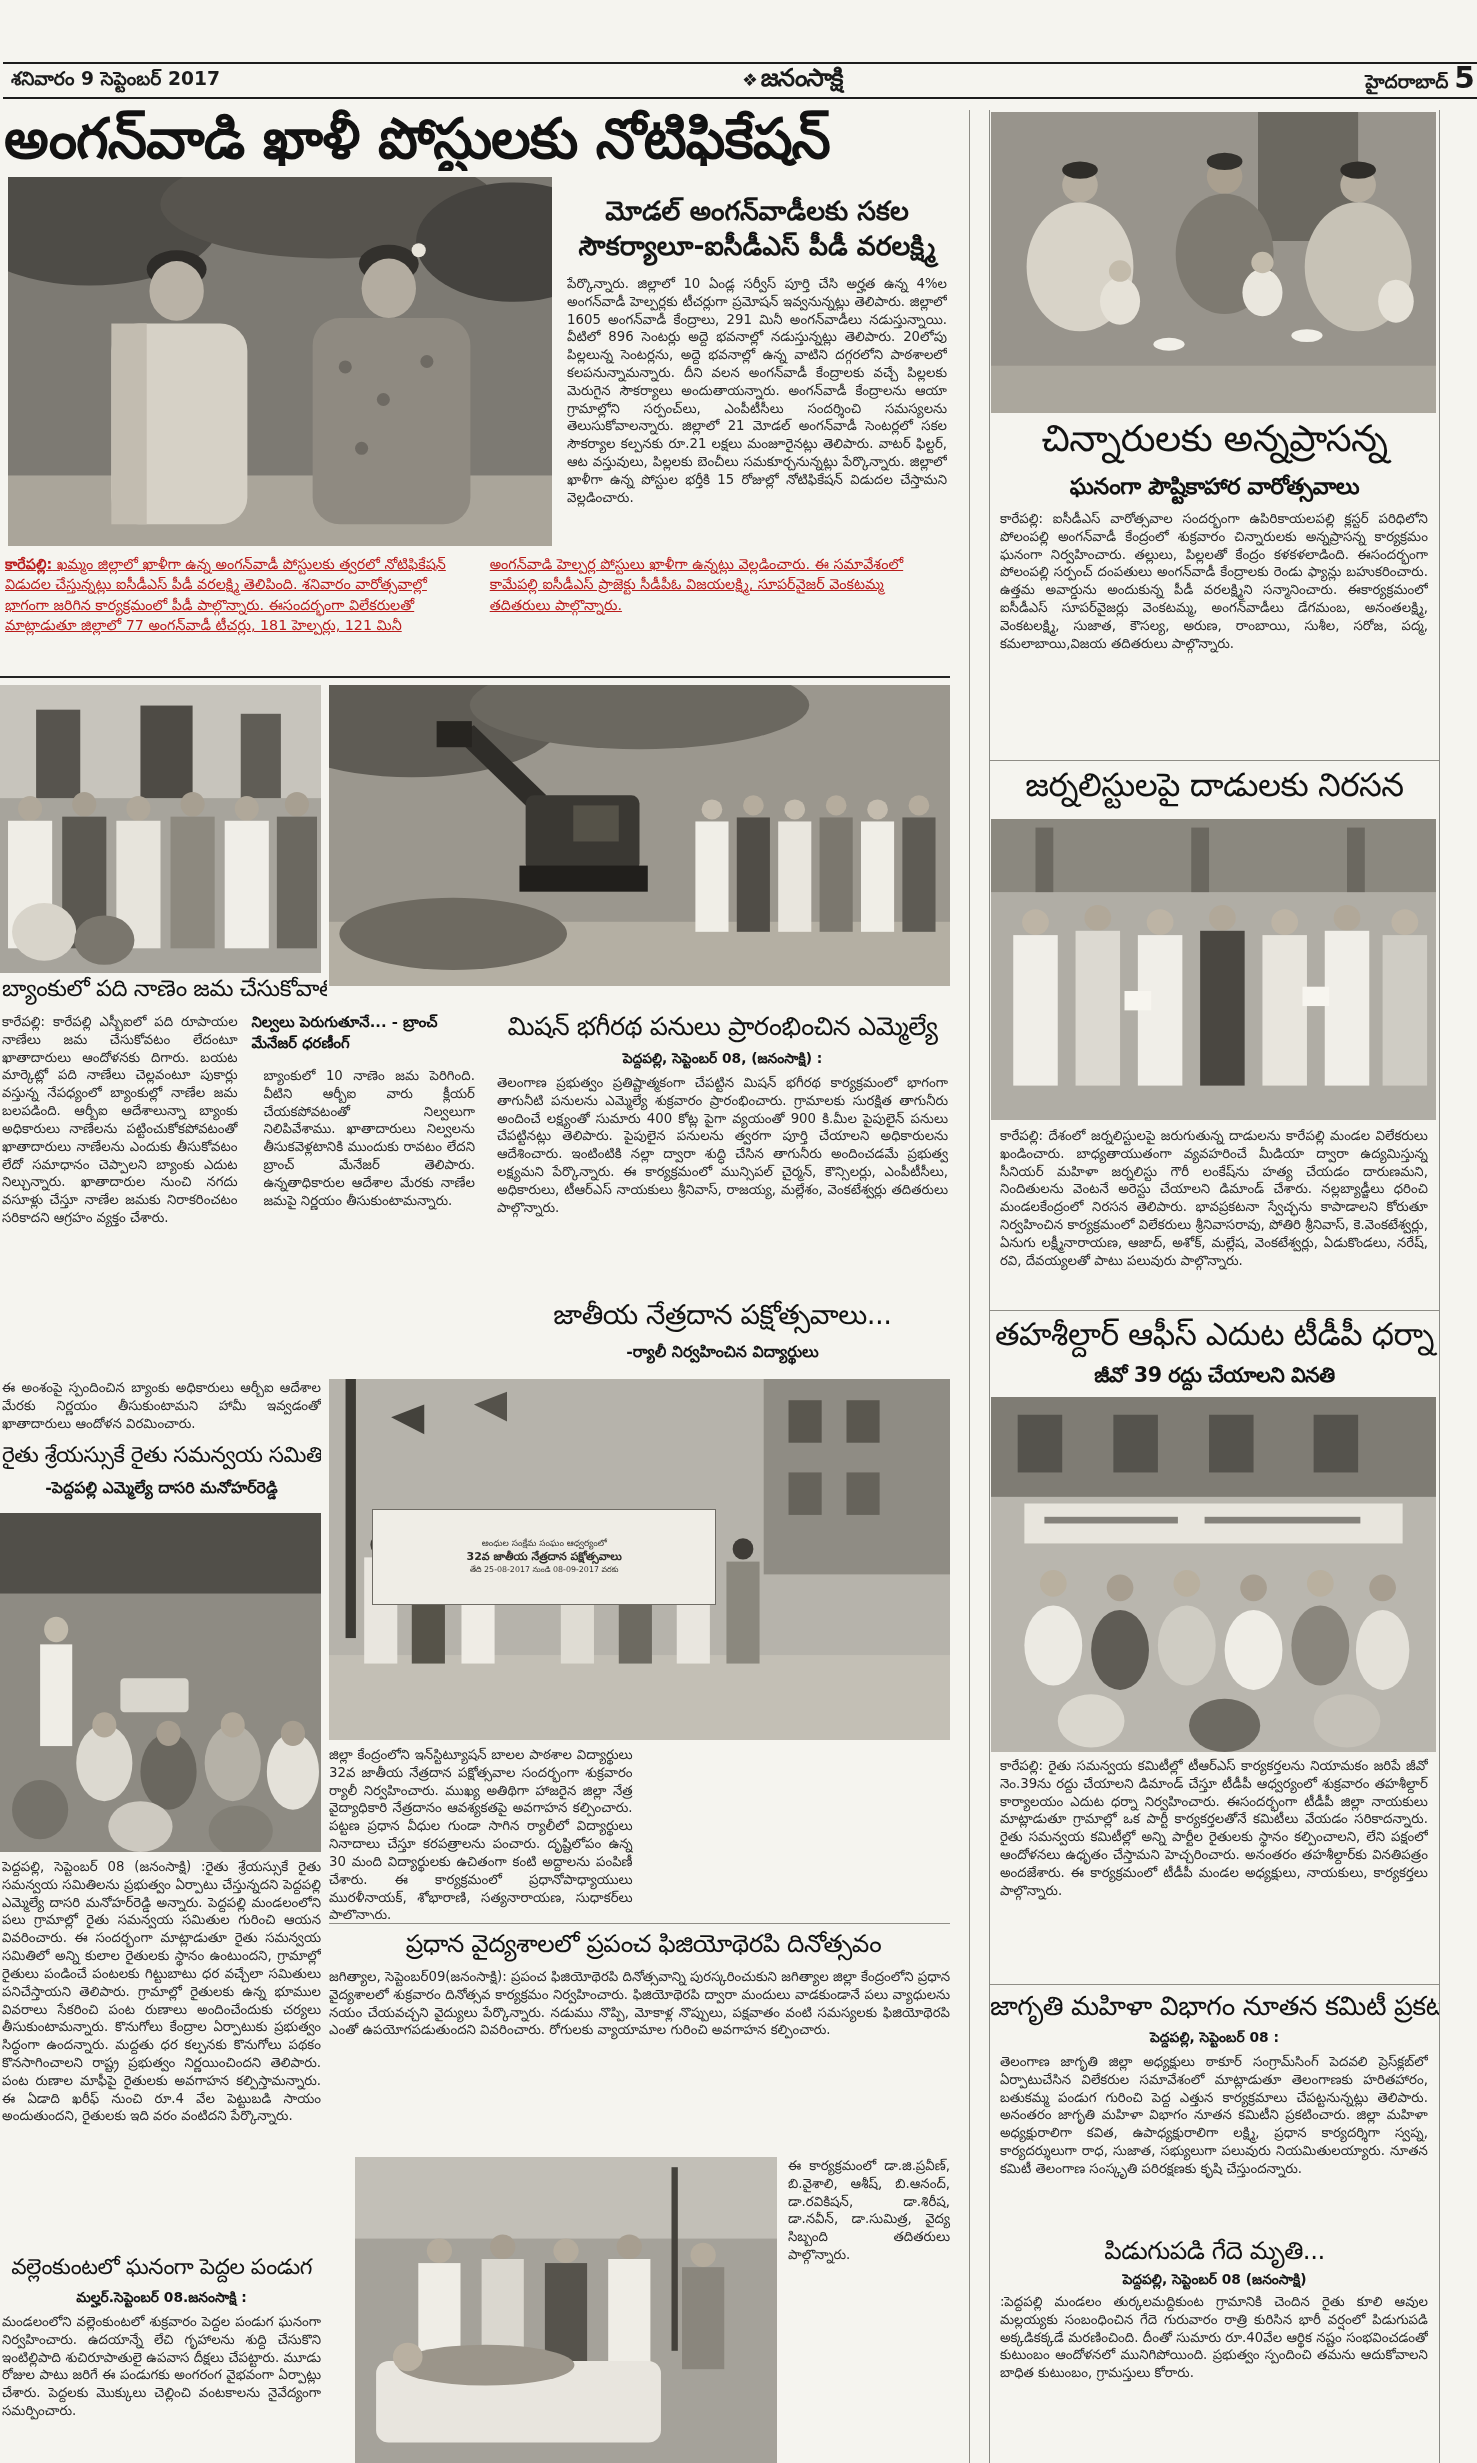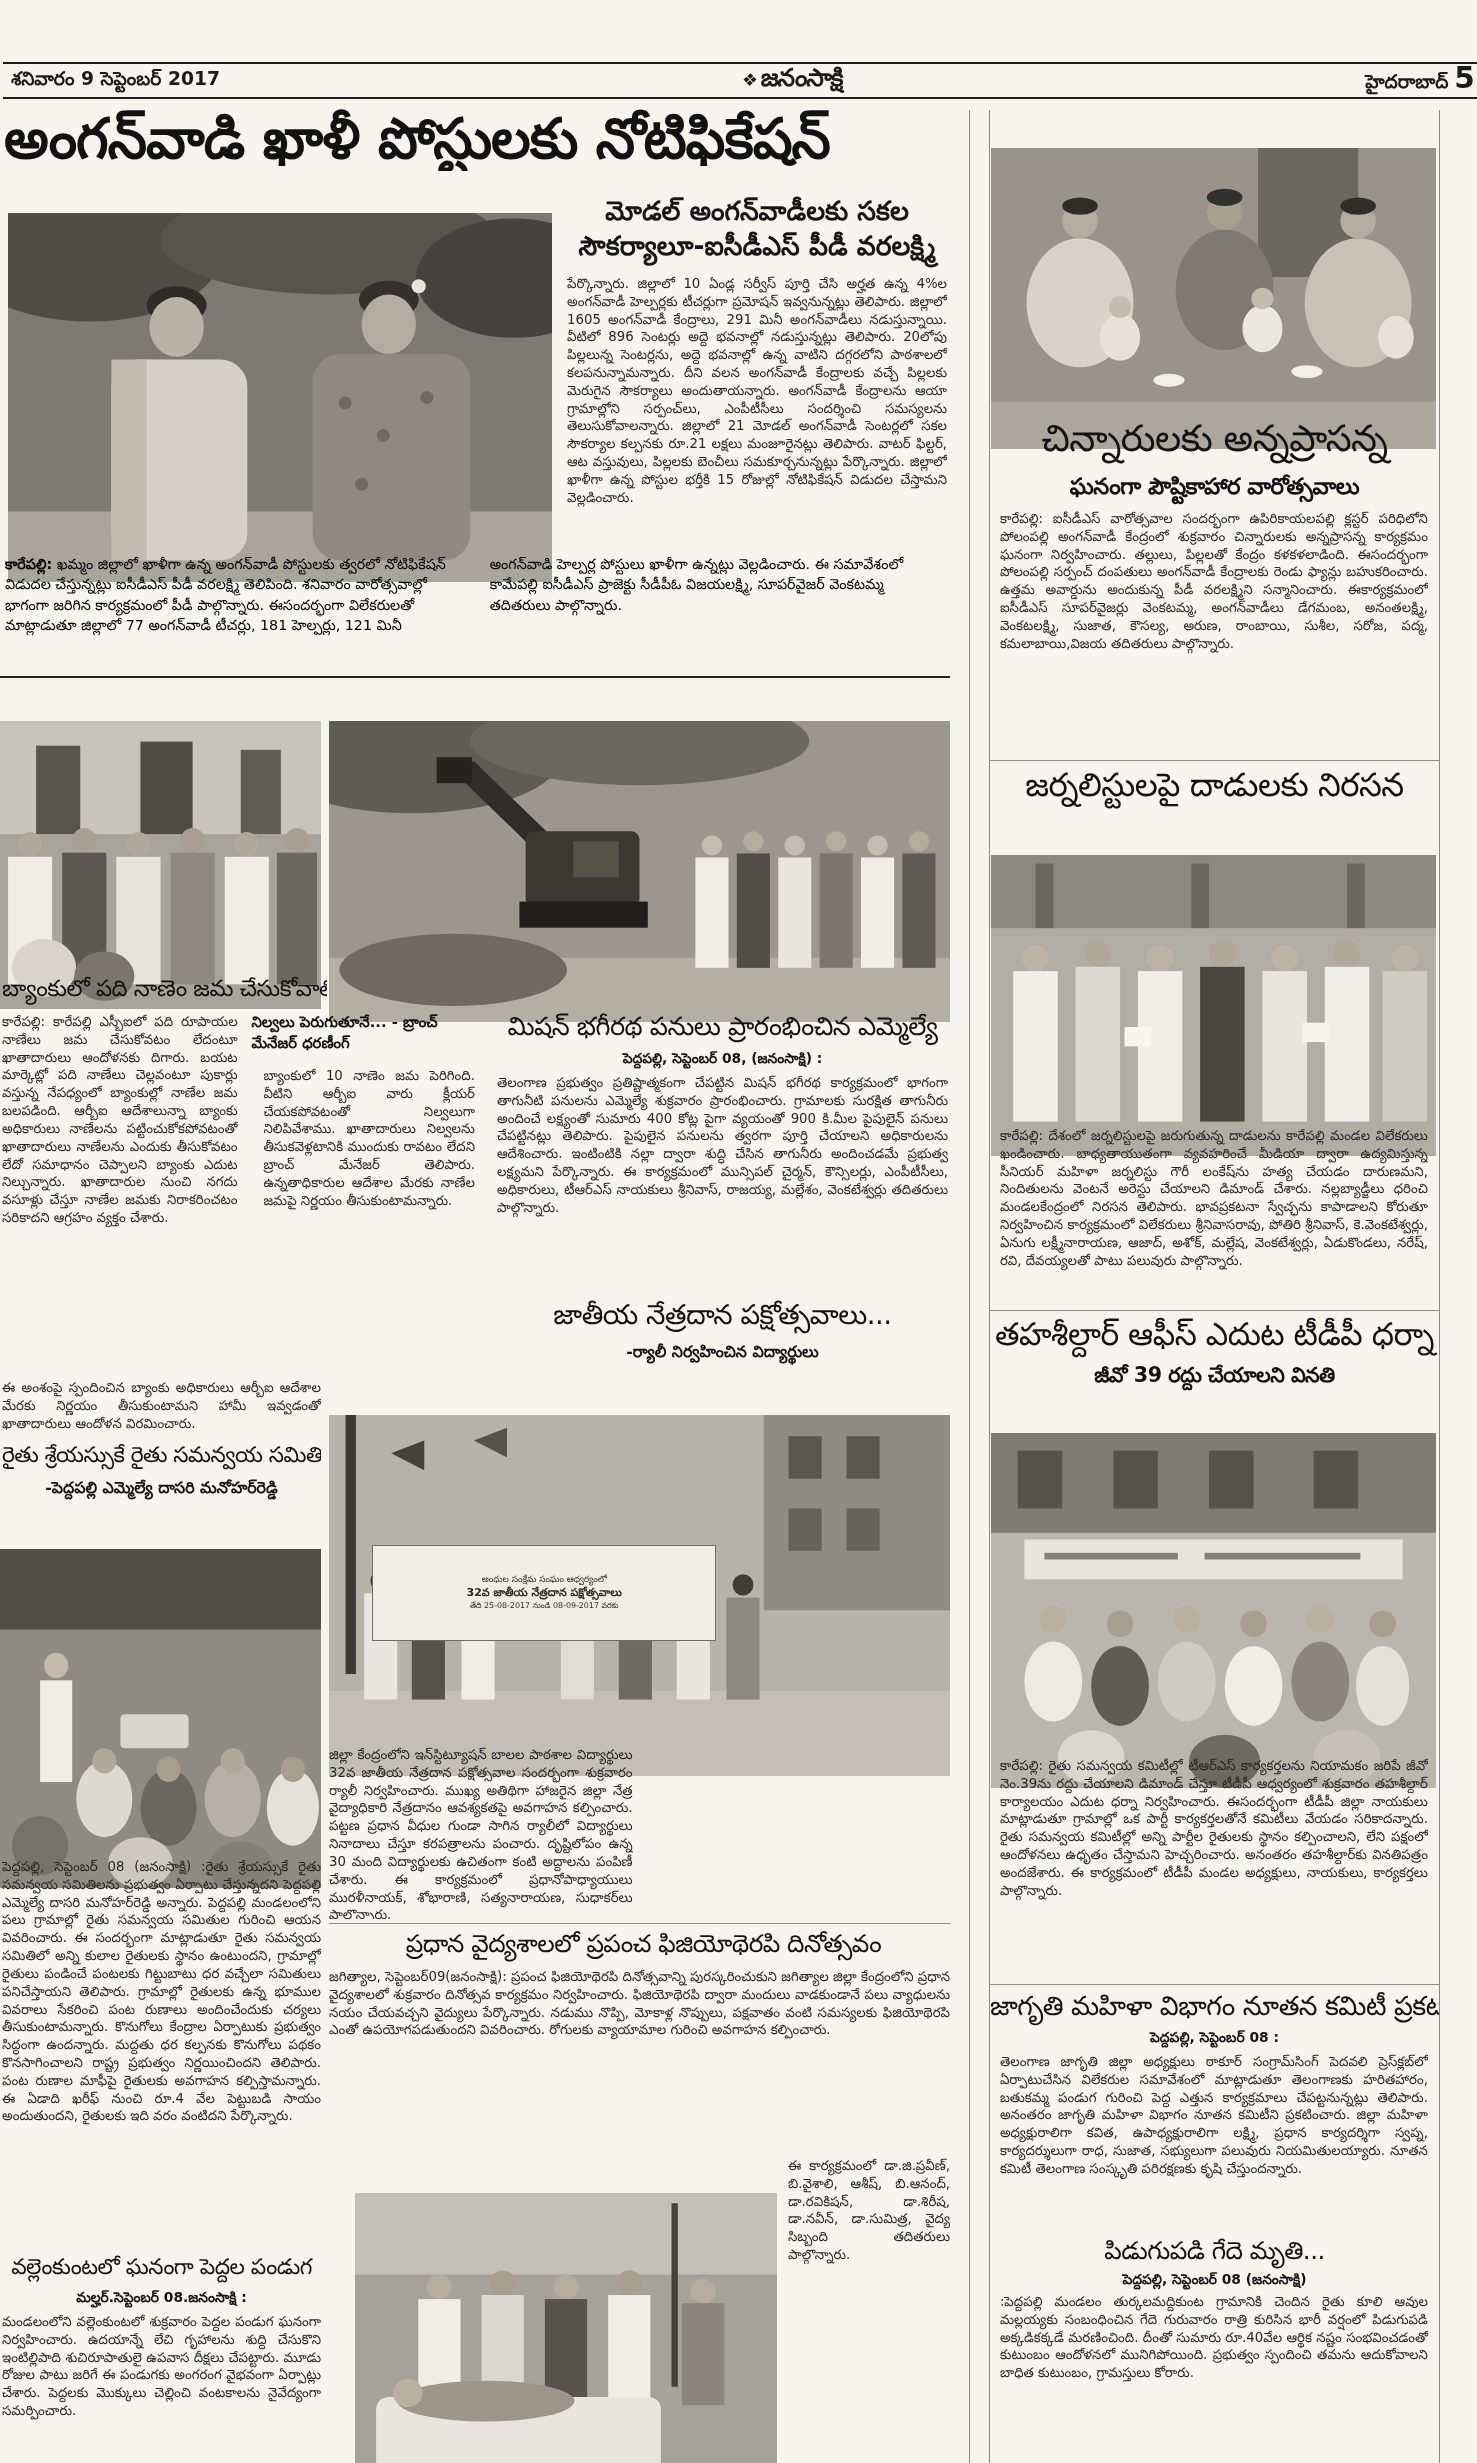--- a/index.html
+++ b/index.html
@@ -16,23 +16,23 @@
   .masthead{position:absolute;left:3px;top:62px;width:1464px;height:33px;
             border-top:2px solid #1c1c1c;border-bottom:2px solid #1c1c1c;
             display:flex;align-items:center;justify-content:space-between;padding:0 7.9px;}
   .m-date{font-weight:bold;font-size:18.7px;}
   .m-logo{font-weight:bold;font-size:24.6px;transform:skewX(-5deg);letter-spacing:-1px;}
   .m-logo-icon{font-size:17.7px;margin-right:3.9px;}
   .m-right{font-weight:bold;font-size:18.7px;display:flex;align-items:baseline;gap:5.9px;}
   .m-page-num{font-size:29.6px;font-weight:bold;line-height:1;}
   .lead-headline{font-size:56px;line-height:1.12;font-weight:800;letter-spacing:-1px;}
   .subhead{font-size:26.6px;font-weight:600;line-height:1.32;text-align:center;color:#161616;}
-  .caption{font-size:14.3px;line-height:1.42;column-count:2;column-gap:25.6px;overflow:hidden;color:#000000;}
+  .caption{font-size:14.3px;line-height:1.42;column-count:2;column-gap:25.6px;overflow:hidden;color:#b91c1c;text-decoration:underline;}
   .caption b{font-weight:bold;}
-  .ph{position:absolute;overflow:hidden;background:#4d7c0f;margin-top:36px;}
+  .ph{position:absolute;overflow:hidden;background:#4d7c0f;}
   .ph svg{display:block;width:100%;height:100%;}
   .banner{position:absolute;left:7%;top:36%;width:55%;height:26%;background:#efede6;
           border:1px solid #6f6c65;display:flex;flex-direction:column;justify-content:center;
           align-items:center;text-align:center;color:#2c2a26;overflow:hidden;}
   .banner-l1{font-size:8.9px;}
   .banner-l2{font-size:11px;font-weight:bold;}
   .banner-l3{font-size:7.9px;}
   .inline-sub{font-weight:bold;font-size:14.8px;margin:5.9px 0 3.9px 0;color:#111;}
   .rc{position:absolute;left:989px;top:110px;width:449px;height:2353px;
       border-left:1px solid #8a8a85;border-right:1px solid #8a8a85;}

